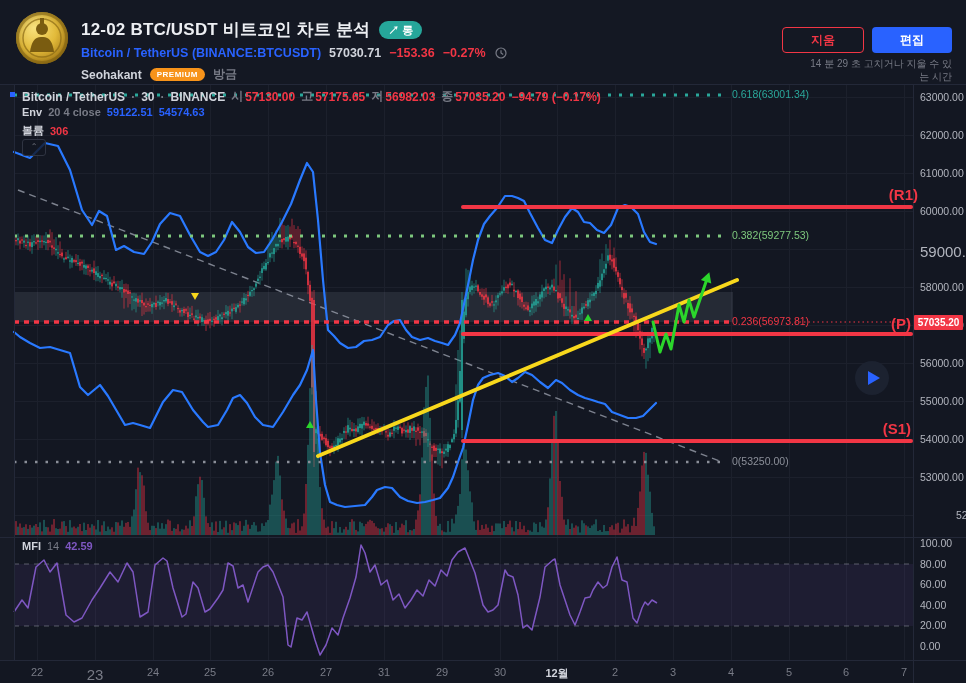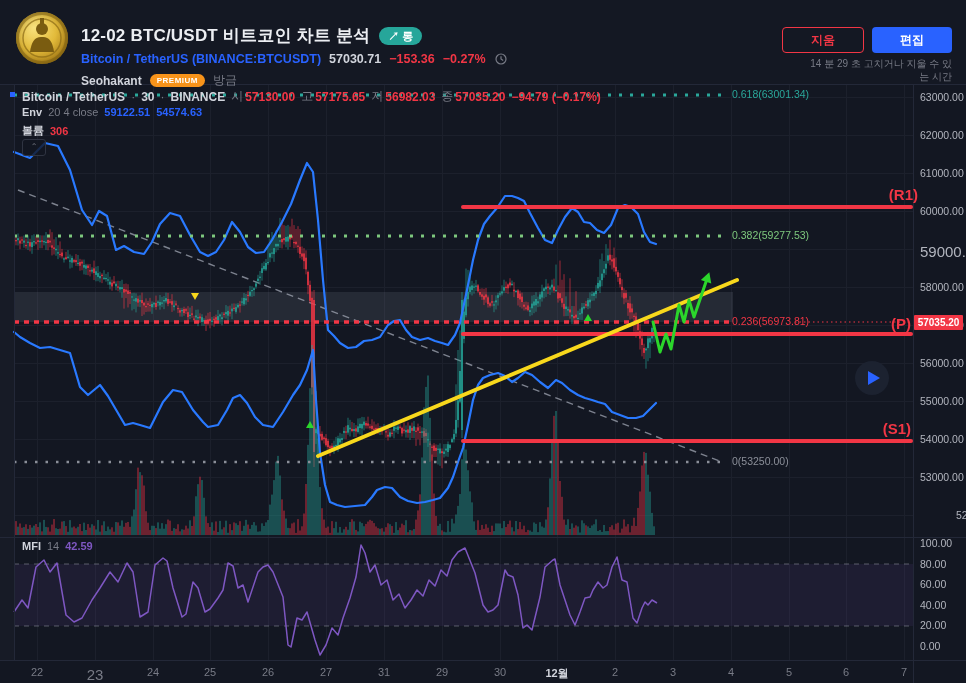--- a/index.html
+++ b/index.html
@@ -6,35 +6,35 @@
     font-family:"Liberation Sans",sans-serif;color:#d1d4dc;position:relative}
   #app{position:absolute;inset:0}
   
   .hdr{position:absolute;left:0;top:0;right:0;height:85px;background:#141823;
     border-bottom:1px solid #232838;display:flex;gap:13px;padding:12px 14px 0 16px;box-sizing:border-box;z-index:6}
   .avatar{width:52px;height:52px;border-radius:50%;flex:0 0 auto;position:relative;
     background:radial-gradient(circle at 35% 30%,#f8e27e,#e3bb3b 45%,#b68a1d 75%,#8a6a14);
     box-shadow:inset 0 0 0 3px rgba(122,92,16,.55), inset 0 0 10px rgba(90,64,8,.5)}
   .avatar svg{position:absolute;inset:0}
   .hmain{display:flex;flex-direction:column;min-width:0}
-  .trow{display:flex;align-items:center;gap:9px;margin-top:12px}
+  .trow{display:flex;align-items:center;gap:9px;margin-top:6px}
   .title{font-size:17px;font-weight:700;color:#eceef2;letter-spacing:.2px;white-space:nowrap}
   .badge{background:#26a69a;color:#fff;font-size:11px;font-weight:700;padding:2px 9px;
     border-radius:10px;white-space:nowrap;line-height:14px}
   .tick{display:flex;align-items:center;gap:8px;margin-top:5px;font-size:12.5px;font-weight:700;white-space:nowrap}
   .auth{display:flex;align-items:center;gap:8px;margin-top:6px;font-size:12px}
   .prem{background:#f7931a;color:#fff;font-size:8px;font-weight:700;padding:2px 7px;border-radius:8px;letter-spacing:.5px}
   .hact{margin-left:auto;text-align:right;flex:0 0 auto}
   .brow{display:flex;gap:8px;justify-content:flex-end;margin-top:15px}
   .btn{height:26px;padding:0 28px;border-radius:4px;font-size:12px;font-weight:600;cursor:pointer;
     font-family:"Liberation Sans",sans-serif}
   .btn-del{background:transparent;border:1px solid #f23645;color:#f23645}
   .btn-edit{background:#2962ff;border:none;color:#fff}
   .timer{margin-top:4px;font-size:10px;color:#787b86;line-height:1.3}
-  .mut{color:#787b86;font-weight:400}
+  .mut{color:#787b86;font-weight:700}
   .red{color:#f23645}
   .blu{color:#2962ff}
   .wht{color:#d1d4dc}
   
   #cv{position:absolute;left:0;top:0;z-index:1}
   #overlay{position:absolute;inset:0;z-index:3;pointer-events:none}
   .lg{position:absolute;left:22px;display:flex;align-items:center;gap:6px;z-index:4;white-space:nowrap}
   .lg1{top:88px;font-size:12px;font-weight:600}
   .lg2{top:106px;font-size:11px;font-weight:600}
   .lg3{top:123px;font-size:11px;font-weight:600}

